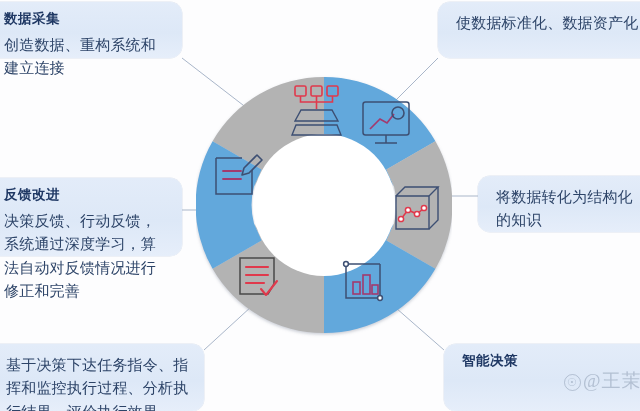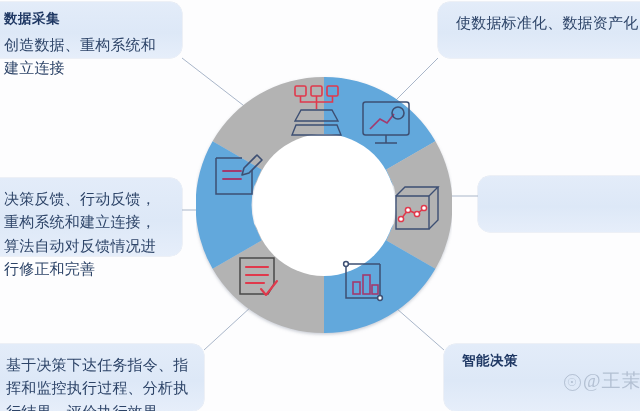--- a/index.html
+++ b/index.html
@@ -252,31 +252,33 @@
   <div class="card" id="card-collect">
     <p class="card-title">数据采集</p>
     <p class="card-desc">创造数据、重构系统和建立连接</p>
   </div>
 
   <div class="card" id="card-govern">
     <p class="card-desc">使数据标准化、数据资产化</p>
   </div>
 
   <div class="card" id="card-model">
+    <p class="card-desc">将数据转化为结构化的知识</p>
   </div>
 
   <div class="card" id="card-decision">
     <p class="card-title">智能决策</p>
   </div>
 
   <div class="card" id="card-execute">
     <p class="card-desc">基于决策下达任务指令、指挥和监控执行过程、分析执行结果、评价执行效果</p>
   </div>
 
   <div class="card" id="card-feedback">
-    <p class="card-desc">决策反馈、行动反馈，重构系统和建立连接，算法自动对反馈情况进行修正和完善</p>
+    <p class="card-title">反馈改进</p>
+    <p class="card-desc">决策反馈、行动反馈，系统通过深度学习，算法自动对反馈情况进行修正和完善</p>
   </div>
 
   <div id="watermark">
     <span class="wm-badge">☉</span><span>@王茉说</span>
   </div>
 
 </div>
 
 </body></html>

